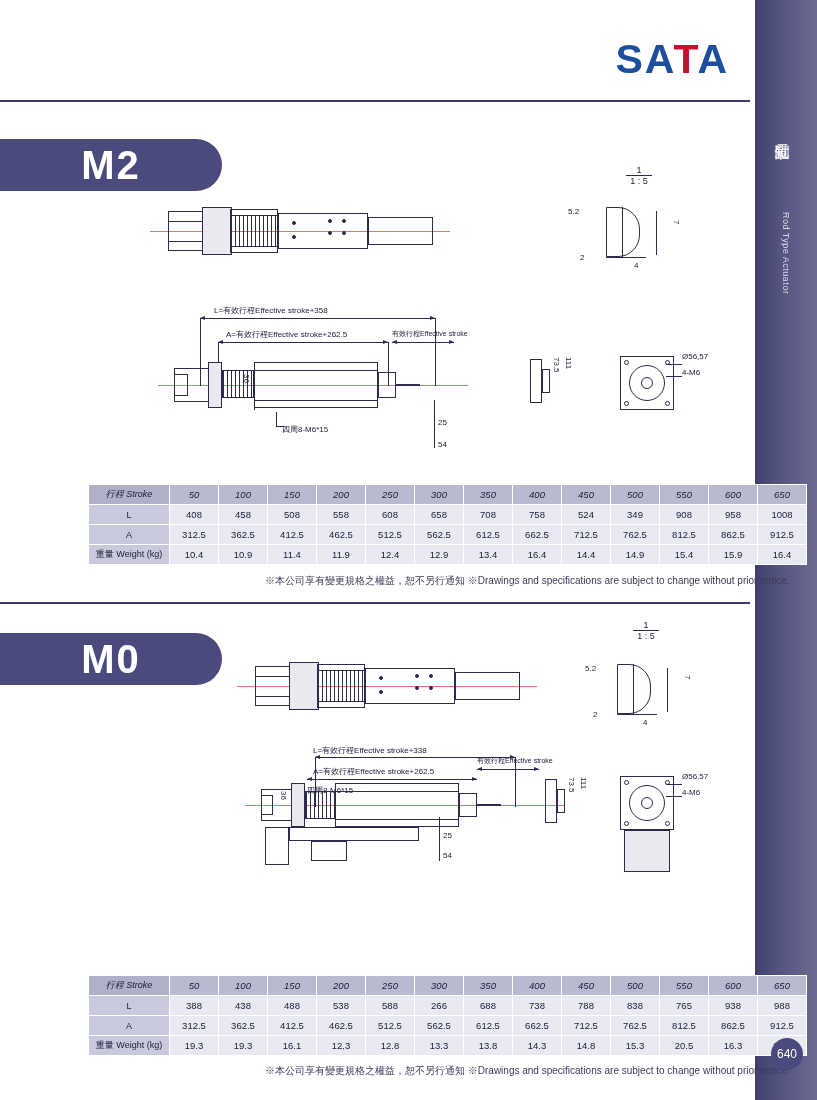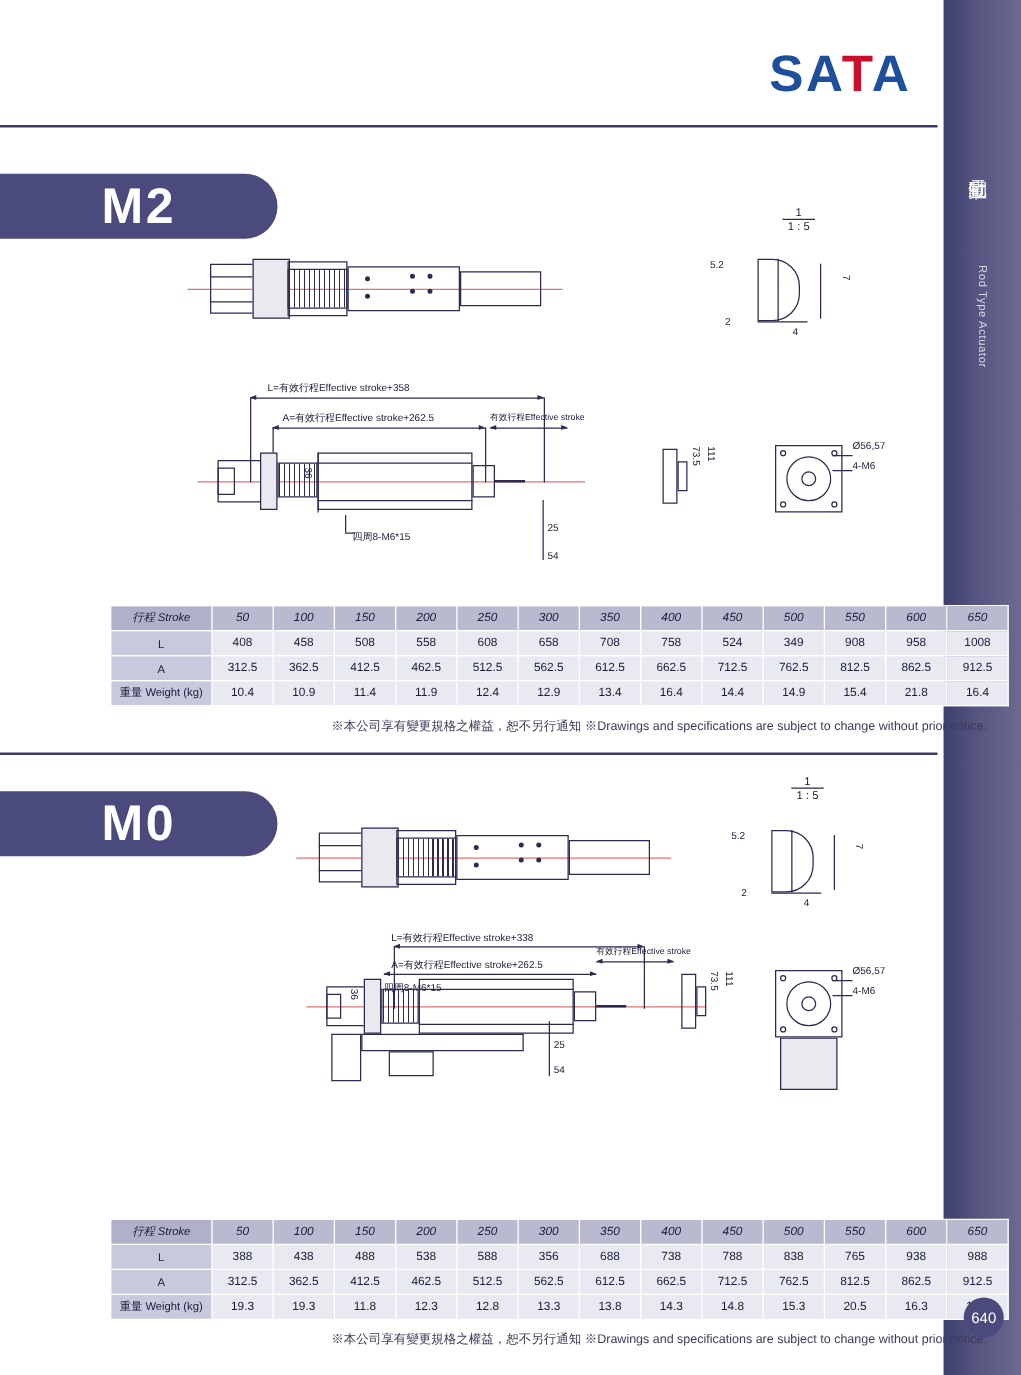--- a/index.html
+++ b/index.html
@@ -274,21 +274,21 @@
     <td class="val">10.9</td>
     <td class="val">11.4</td>
     <td class="val">11.9</td>
     <td class="val">12.4</td>
     <td class="val">12.9</td>
     <td class="val">13.4</td>
     <td class="val">16.4</td>
     <td class="val">14.4</td>
     <td class="val">14.9</td>
     <td class="val">15.4</td>
-    <td class="val">21.8</td>
+    <td class="val">15.9</td>
     <td class="val">16.4</td>
   </tr>
 </tbody>
   </table>
 <div class="note" style="left:265px;top:574px;">※本公司享有變更規格之權益，恕不另行通知 ※Drawings and specifications are subject to change without prior notice.</div>
 
 <div class="badge m0">
   <span>M0</span>
 </div>
 
@@ -399,21 +399,21 @@
     <th class="val">600</th>
     <th class="val">650</th>
   </tr>
   <tr>
     <td class="rowlbl">L</td>
     <td class="val">388</td>
     <td class="val">438</td>
     <td class="val">488</td>
     <td class="val">538</td>
     <td class="val">588</td>
-    <td class="val">356</td>
+    <td class="val">266</td>
     <td class="val">688</td>
     <td class="val">738</td>
     <td class="val">788</td>
     <td class="val">838</td>
     <td class="val">765</td>
     <td class="val">938</td>
     <td class="val">988</td>
   </tr>
   <tr>
     <td class="rowlbl">A</td>
@@ -428,21 +428,21 @@
     <td class="val">712.5</td>
     <td class="val">762.5</td>
     <td class="val">812.5</td>
     <td class="val">862.5</td>
     <td class="val">912.5</td>
   </tr>
   <tr>
     <td class="rowlbl">重量 Weight (kg)</td>
     <td class="val">19.3</td>
     <td class="val">19.3</td>
-    <td class="val">11.8</td>
+    <td class="val">16.1</td>
     <td class="val">12.3</td>
     <td class="val">12.8</td>
     <td class="val">13.3</td>
     <td class="val">13.8</td>
     <td class="val">14.3</td>
     <td class="val">14.8</td>
     <td class="val">15.3</td>
     <td class="val">20.5</td>
     <td class="val">16.3</td>
     <td class="val">16.8</td>

